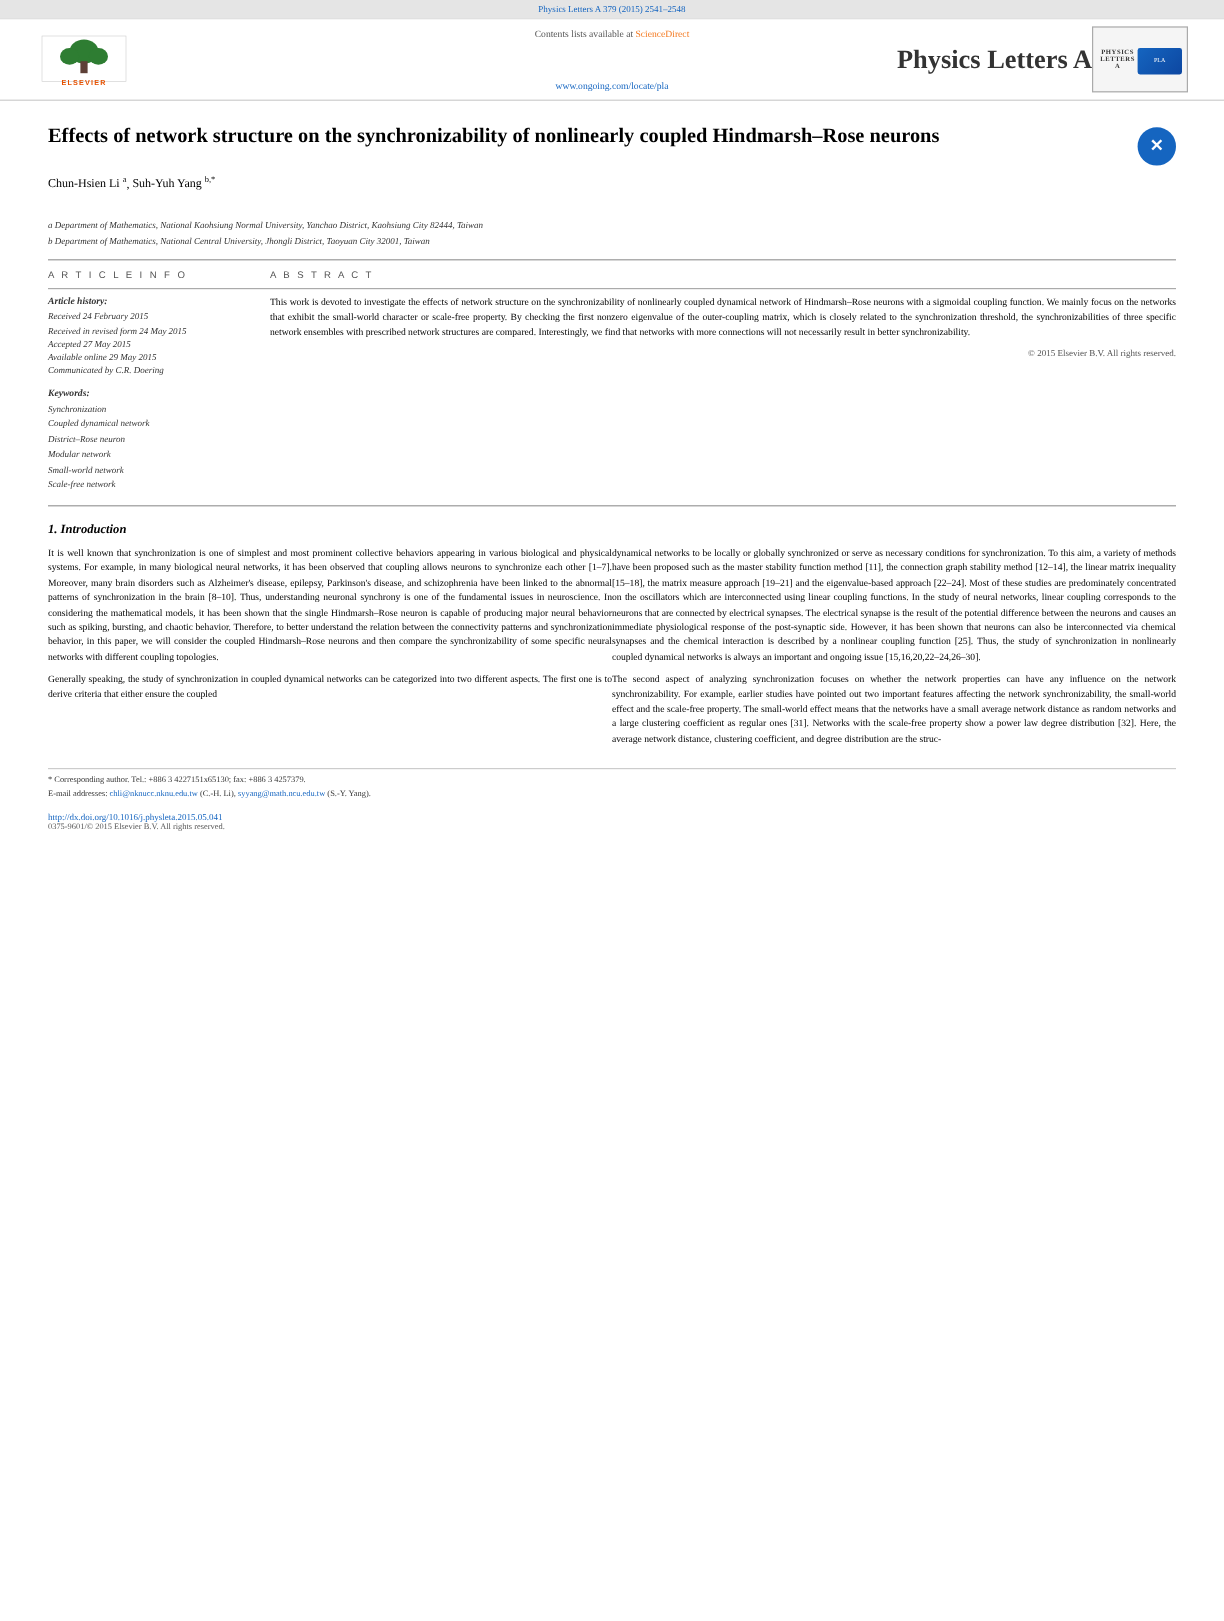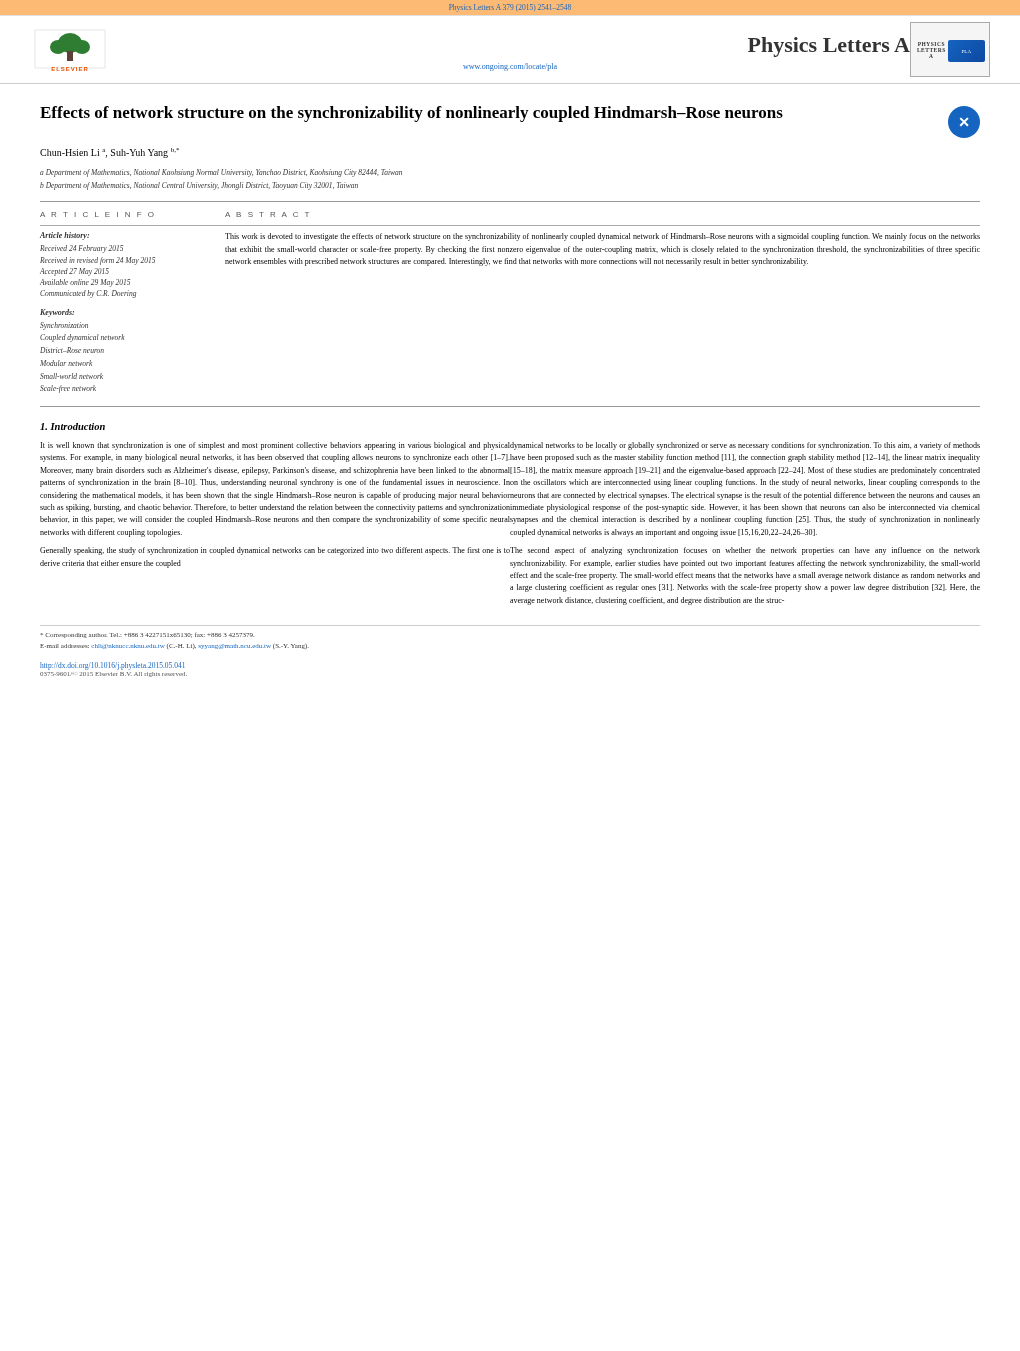--- a/index.html
+++ b/index.html
@@ -52,21 +52,21 @@
       font-size: 6px;
       color: #333;
       text-align: center;
       padding: 4px;
       background: #f5f5f5;
     }
     .top-doi-bar {
       text-align: center;
       font-size: 7.5px;
       color: #1565c0;
-      background: #fdba74;
+      background: #e5e5e5;
       padding: 3px;
       border-bottom: 1px solid #e0e0e0;
     }
 
     
     .article-container {
       padding: 18px 40px 20px 40px;
     }
 
     
@@ -96,21 +96,21 @@
     }
     .crossmark-x {
       color: #fff;
       font-size: 14px;
       font-weight: bold;
     }
 
     
     .authors-line {
       font-size: 10px;
-      margin-bottom: 10px;
+      margin-bottom: 24px;
       color: #000;
     }
     .author-sup {
       font-size: 7px;
       vertical-align: super;
     }
 
     
     .affiliations {
       margin-bottom: 10px;
@@ -266,20 +266,24 @@
 
       <ellipse cx="40" cy="18" rx="12" ry="10" fill="#2e7d32"></ellipse>
       <ellipse cx="28" cy="22" rx="8" ry="7" fill="#2e7d32"></ellipse>
       <ellipse cx="52" cy="22" rx="8" ry="7" fill="#2e7d32"></ellipse>
       <rect x="37" y="26" width="6" height="10" fill="#5d4037"></rect>
       <text x="40" y="46" text-anchor="middle" font-family="Arial" font-size="6" font-weight="bold" fill="#e65100" letter-spacing="1">ELSEVIER</text>
     </svg>
   </div>
 
   <div class="header-center">
+    <div class="sciencedirect-line">
+      <span>Contents lists available at</span>
+      <span style="color:#f47920;">ScienceDirect</span>
+    </div>
     <div class="journal-title-header">Physics Letters A</div>
     <div class="journal-url">
       <span>www.ongoing.com/locate/pla</span>
     </div>
   </div>
 
   <div class="journal-logo-right">
     <div style="font-size:5.5px; font-weight:bold; letter-spacing:0.5px;">PHYSICS<br>LETTERS A</div>
     <div style="width:40px;height:22px;margin-top:3px;background:linear-gradient(135deg,#1565c0,#0d47a1);border-radius:2px;display:flex;align-items:center;justify-content:center;">
       <span style="color:#fff;font-size:5px;">PLA</span>
@@ -326,20 +330,21 @@
       <div class="keyword-item">District–Rose neuron</div>
       <div class="keyword-item">Modular network</div>
       <div class="keyword-item">Small-world network</div>
       <div class="keyword-item">Scale-free network</div>
     </div>
 
     <div class="col-right">
       <div class="section-label">A B S T R A C T</div>
       <hr style="border:none;border-top:1px solid #aaa;margin-bottom:5px;">
       <div class="abstract-text">This work is devoted to investigate the effects of network structure on the synchronizability of nonlinearly coupled dynamical network of Hindmarsh–Rose neurons with a sigmoidal coupling function. We mainly focus on the networks that exhibit the small-world character or scale-free property. By checking the first nonzero eigenvalue of the outer-coupling matrix, which is closely related to the synchronization threshold, the synchronizabilities of three specific network ensembles with prescribed network structures are compared. Interestingly, we find that networks with more connections will not necessarily result in better synchronizability.</div>
+      <div class="copyright-line">© 2015 Elsevier B.V. All rights reserved.</div>
     </div>
   </div>
 
   <hr class="h-rule">
 
   <div class="intro-section">
     <div class="section-heading">
       <span>1.</span>
       <span>Introduction</span>
     </div>

